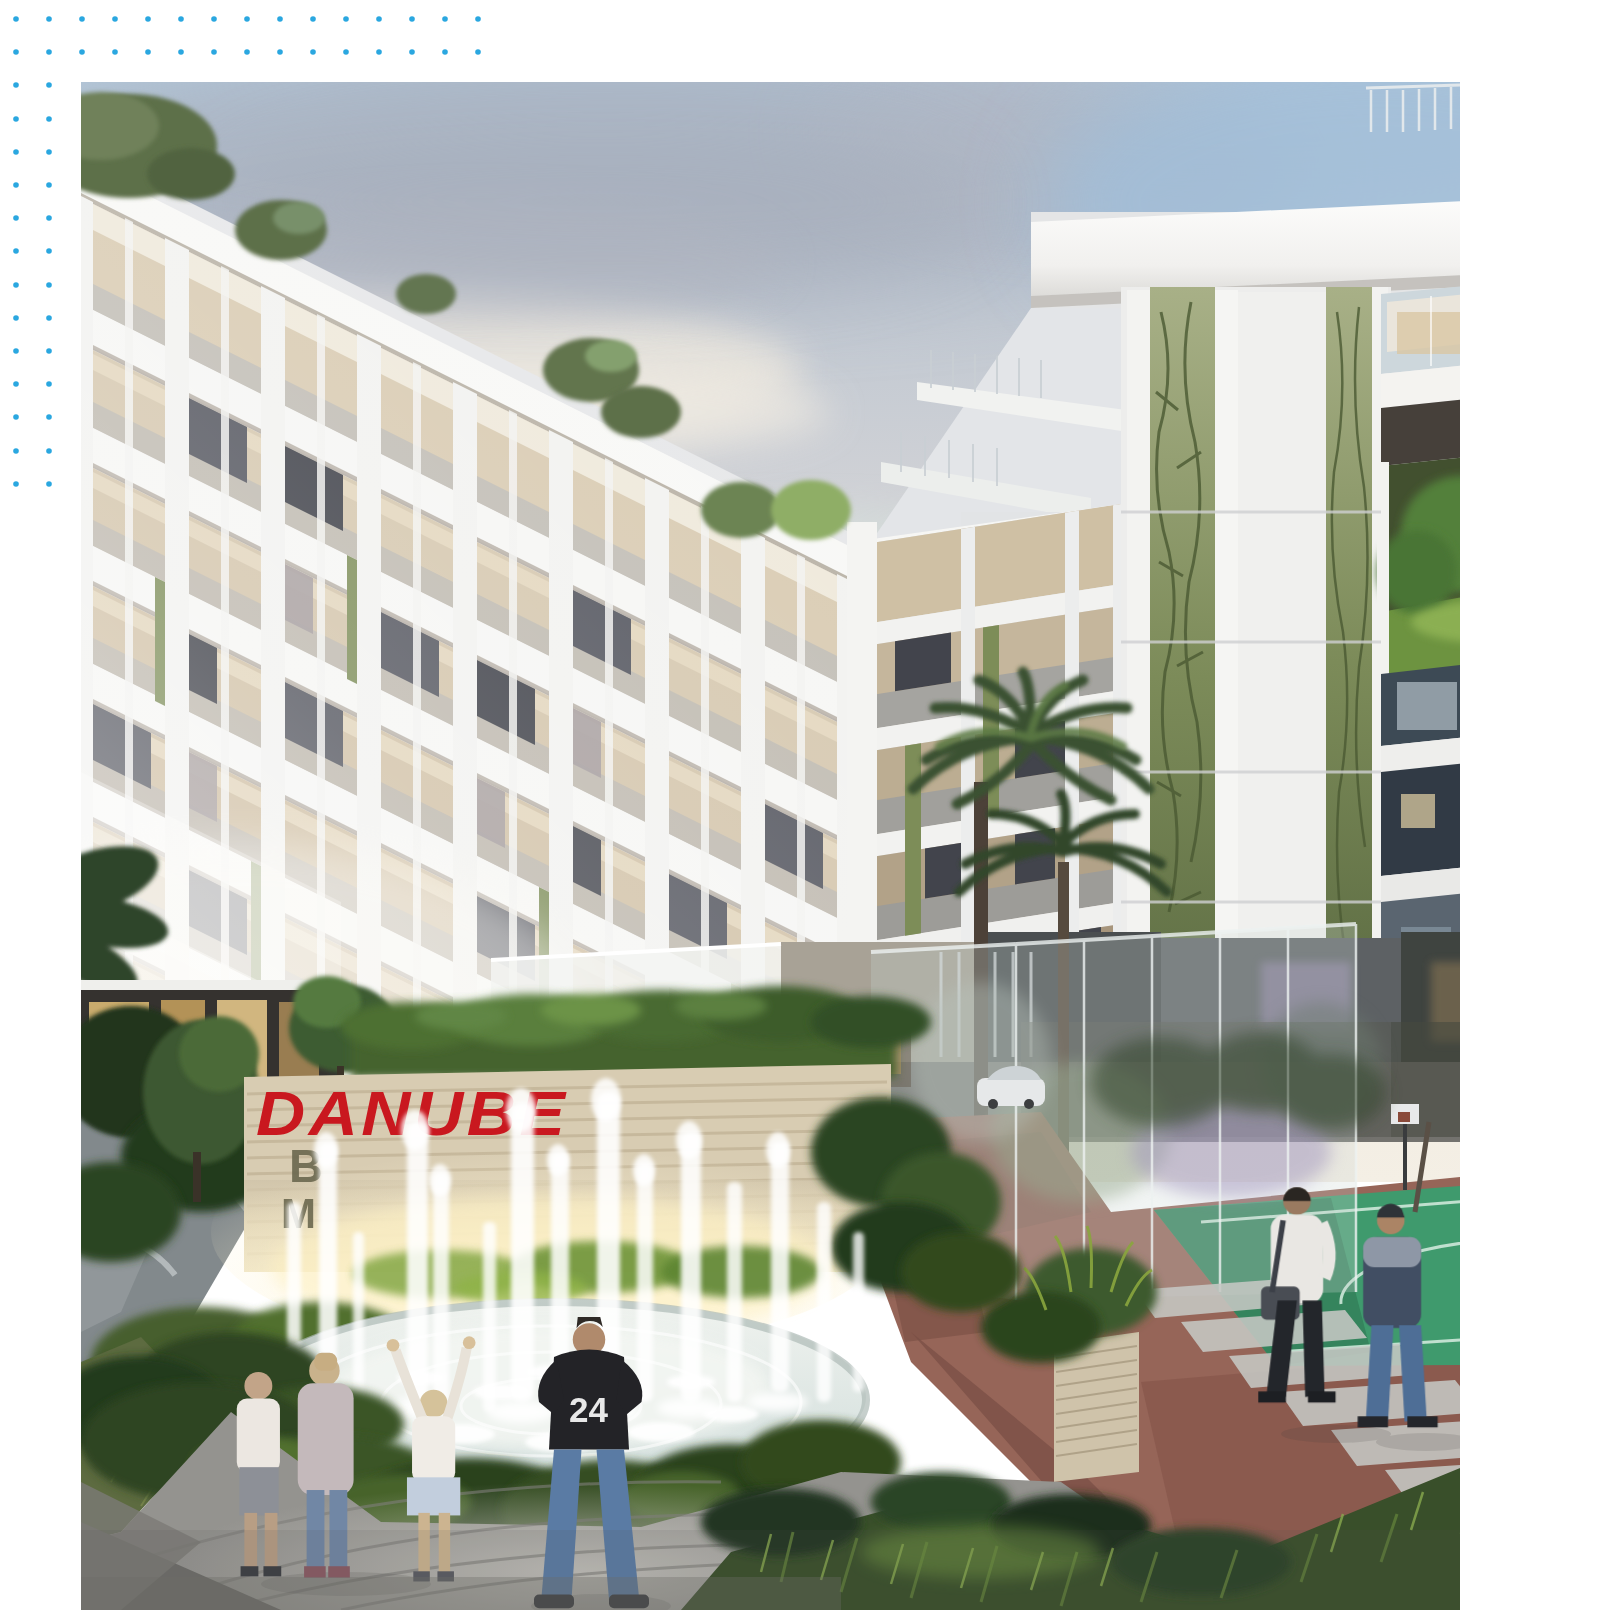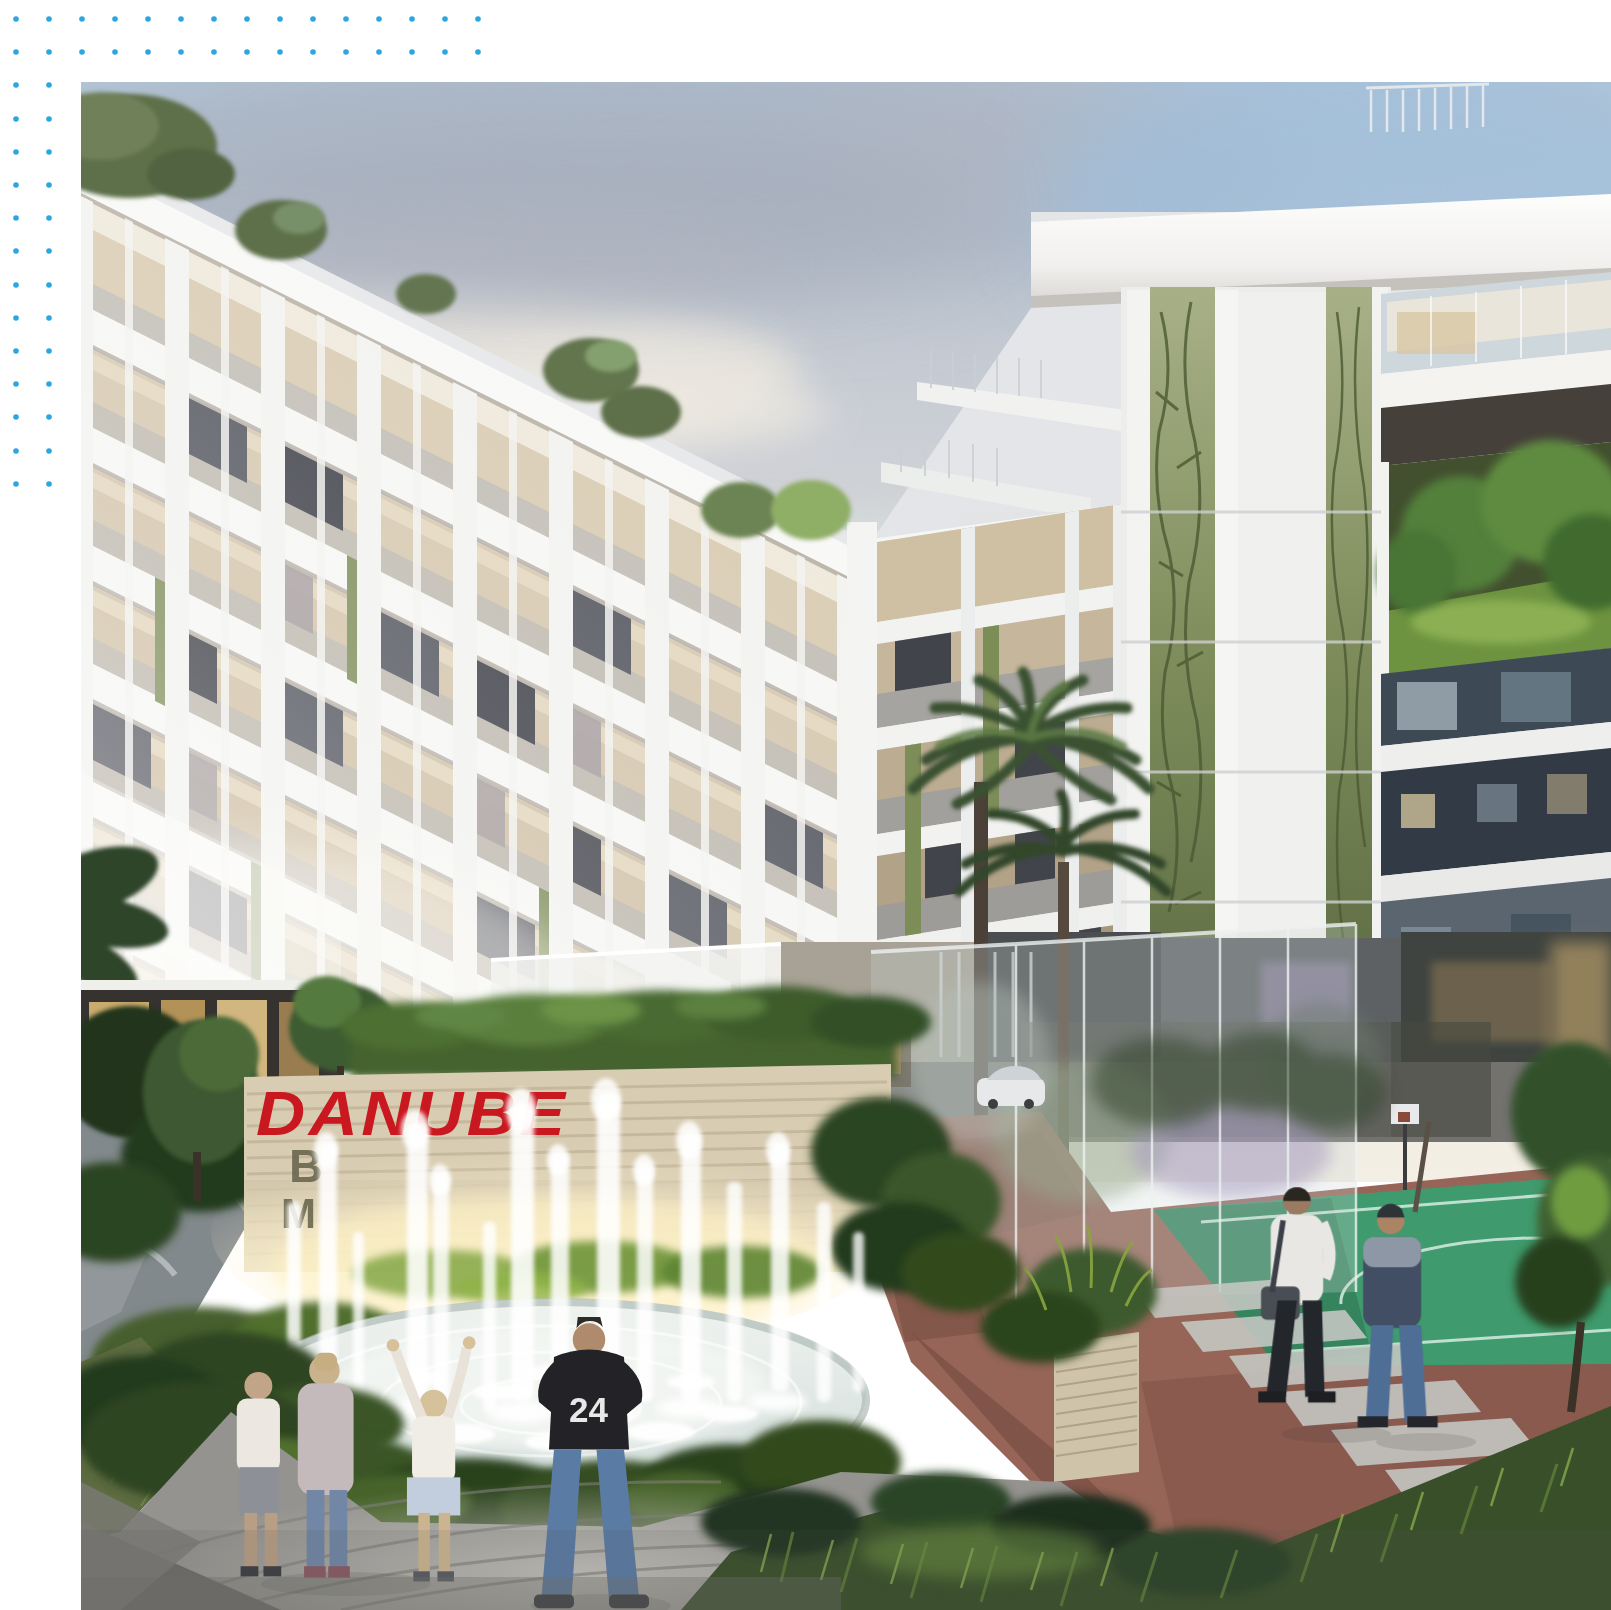--- a/index.html
+++ b/index.html
@@ -1,16 +1,16 @@
 <!DOCTYPE html>
 <html><head>
 <meta charset="utf-8">
 <style>
   html,body{margin:0;padding:0;background:#ffffff;}
-  #stage{position:relative;width:1611px;height:1610px;overflow:hidden;background:#fde047;
+  #stage{position:relative;width:1460px;height:1610px;overflow:hidden;background:#fde047;
          font-family:"Liberation Sans", sans-serif;}
   svg{display:block;}
 </style>
 </head>
 <body>
 <div id="stage">
 <svg width="1611" height="1610" viewBox="0 0 1611 1610" xmlns="http://www.w3.org/2000/svg">
 <defs>
   <clipPath id="photoClip">
           <rect x="0" y="0" width="1530" height="1528"></rect>

